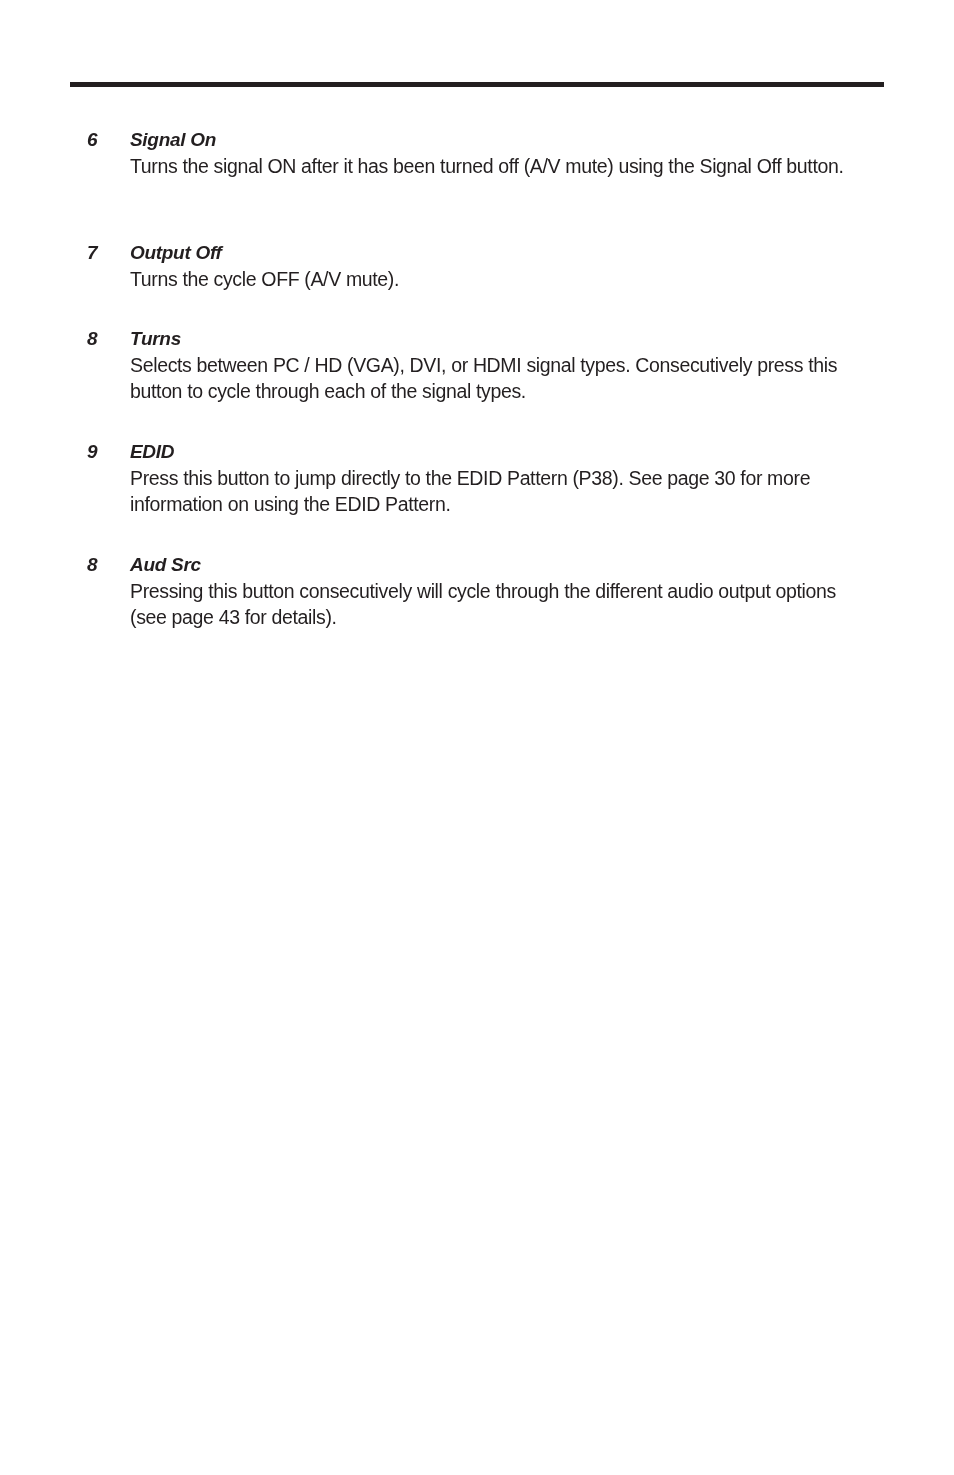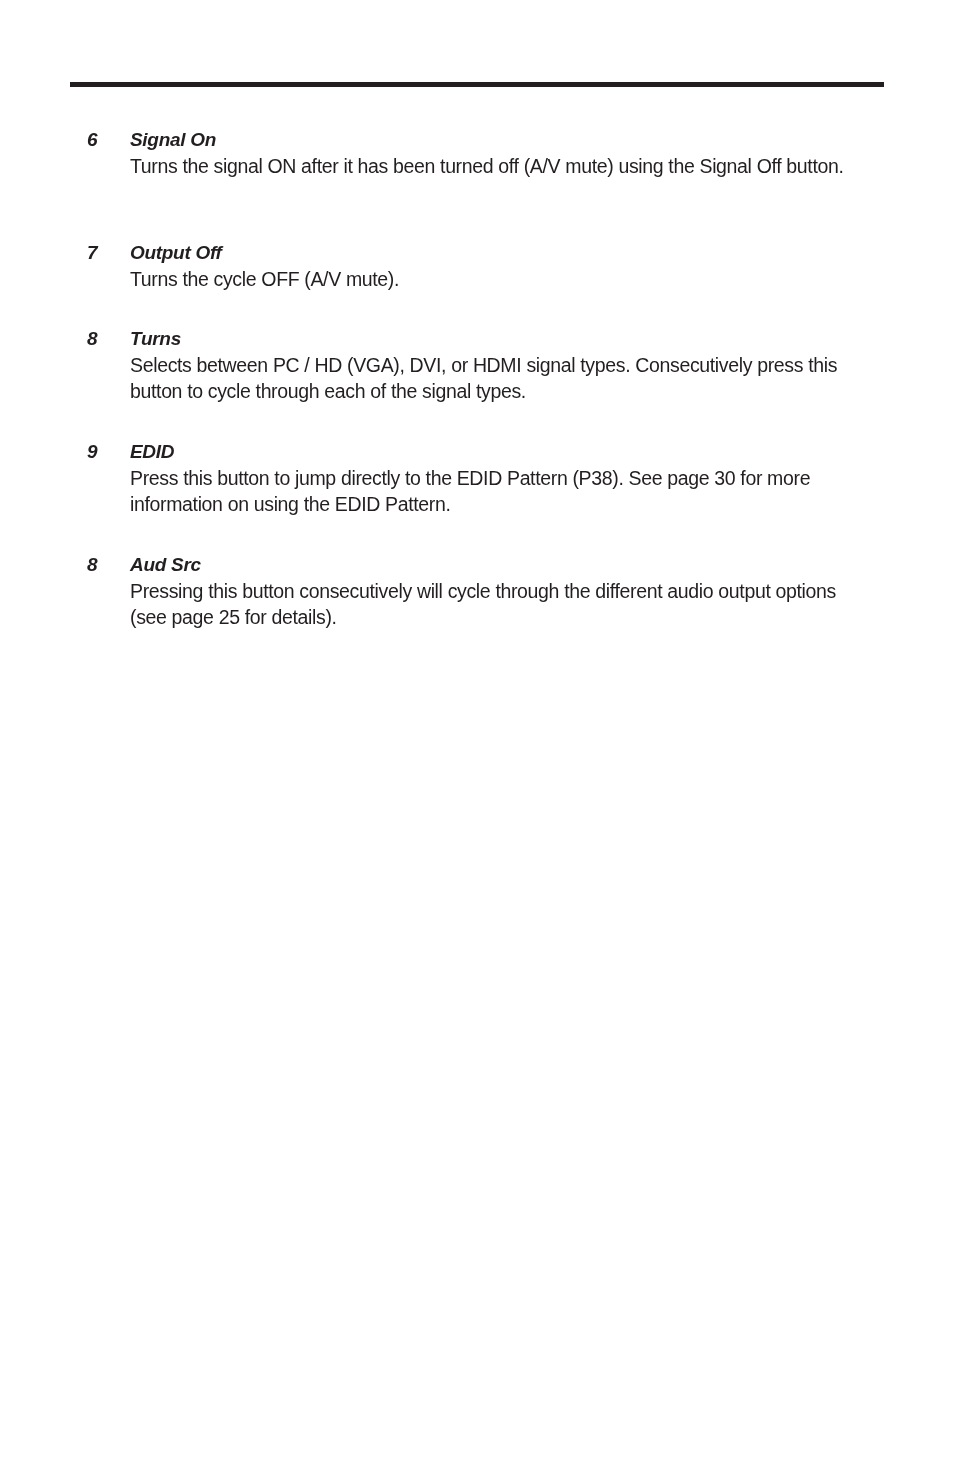--- a/index.html
+++ b/index.html
@@ -92,16 +92,16 @@
 
   <div class="item" style="top:439px;">
     <span class="num">9</span>
     <span class="title">EDID</span>
     <div class="desc">Press this button to jump directly to the EDID Pattern (P38).  See page 30 for more information on using the EDID Pattern.</div>
   </div>
 
   <div class="item" style="top:552px;">
     <span class="num">8</span>
     <span class="title">Aud Src</span>
-    <div class="desc">Pressing this button consecutively will cycle through the different audio output options (see page 25 for details).</div>
+    <div class="desc">Pressing this button consecutively will cycle through the different audio output options (see page 43 for details).</div>
   </div>
 
 </div>
 
 </body></html>

